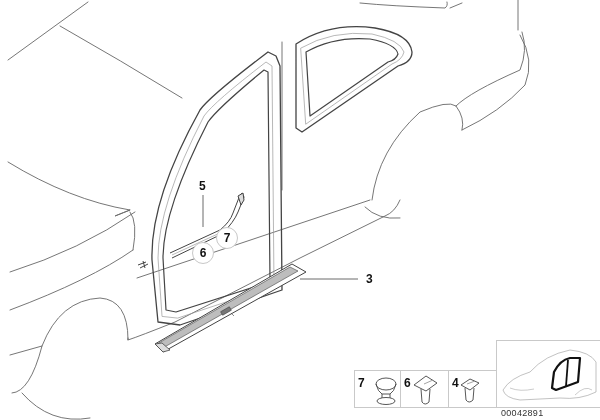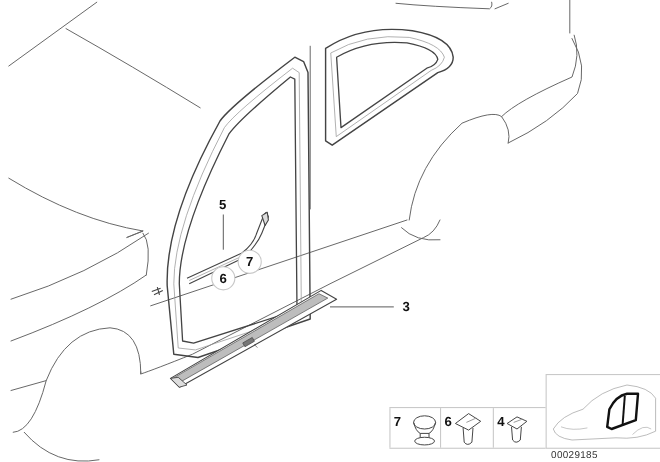--- a/index.html
+++ b/index.html
@@ -121,13 +121,13 @@
   </div>
   <div class="legend-cell" style="left:46px; width:48px;">
     <span class="legend-num">6</span>
   </div>
   <div class="legend-cell" style="left:94px; width:48px;">
     <span class="legend-num">4</span>
   </div>
 </div>
 
 <div class="thumb" style="background:transparent;"></div>
-<div class="docnum">00029185</div>
+<div class="docnum">00042891</div>
 
 </body></html>

